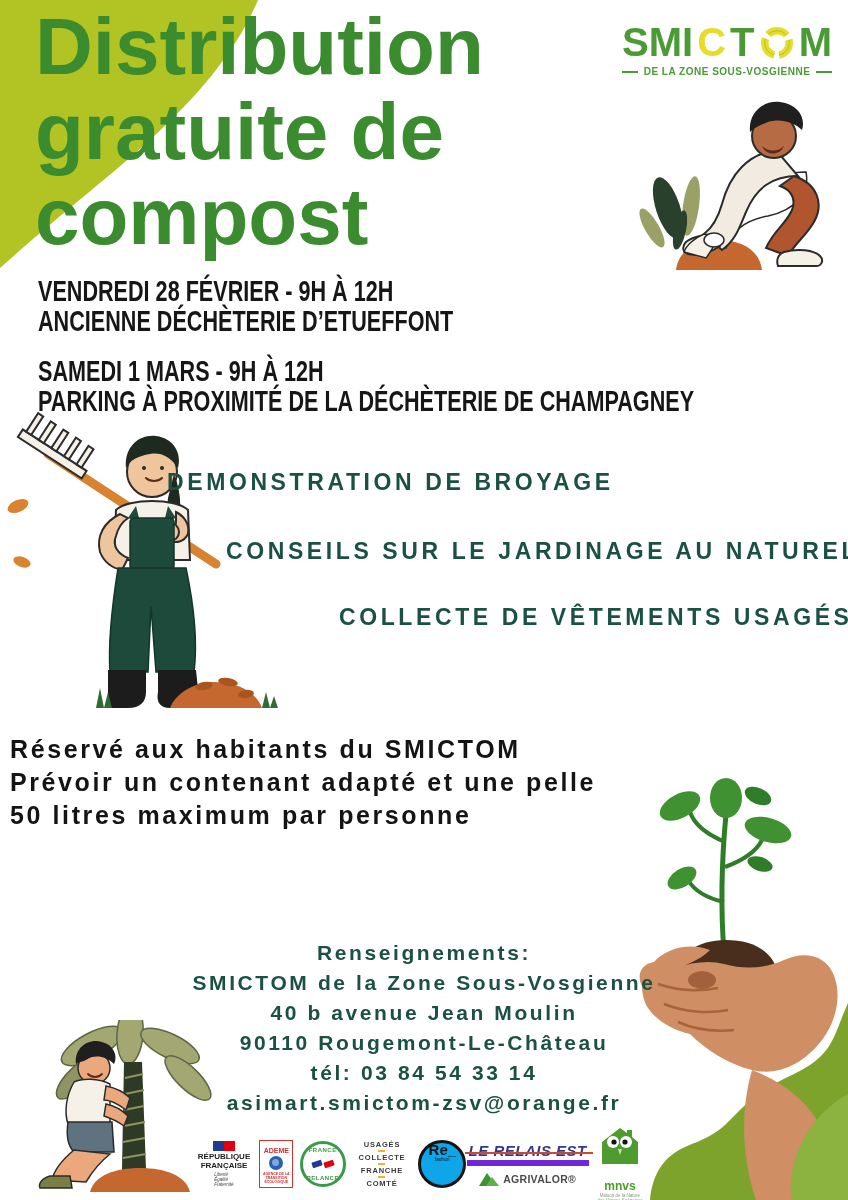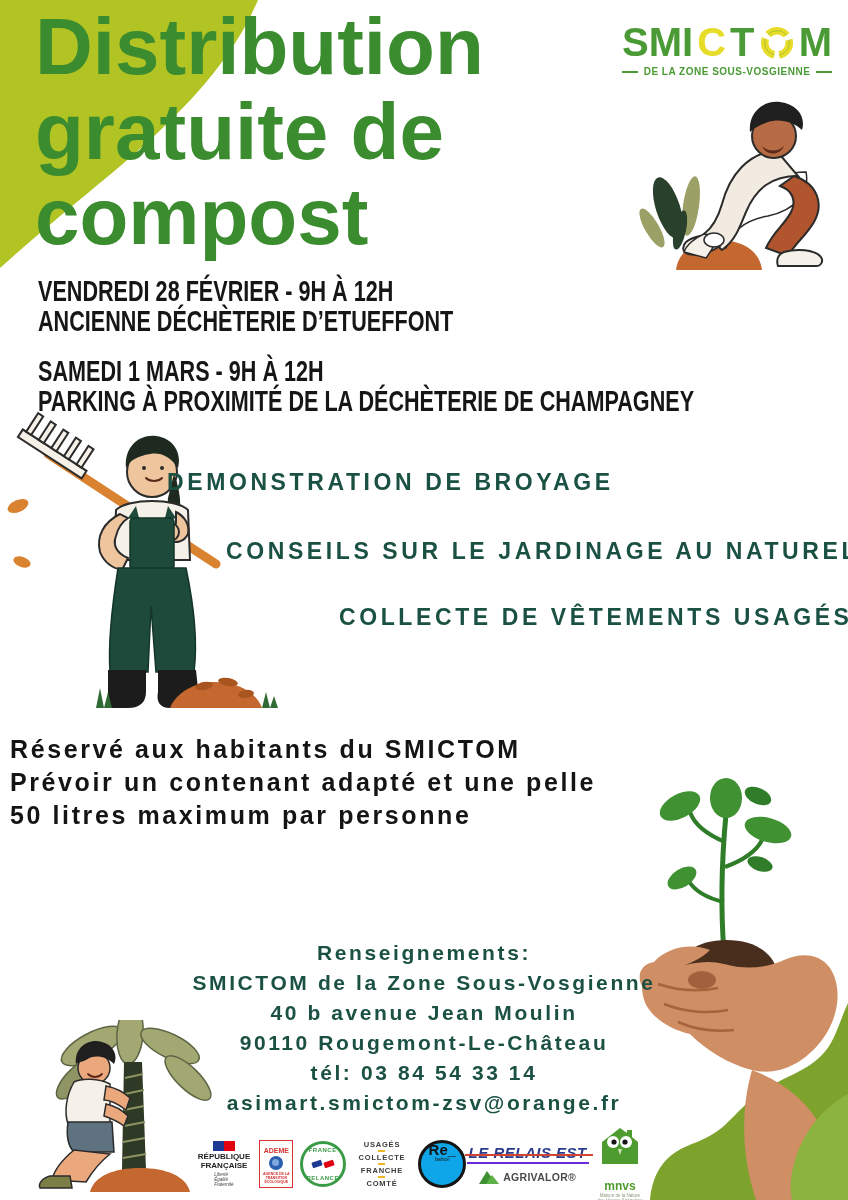--- a/index.html
+++ b/index.html
@@ -70,21 +70,21 @@
 
   .p-region{ width:60px; text-align:center; }
   .p-region .ln{ font-weight:700; font-size:7.5px; line-height:8px; color:#3a3a3a; letter-spacing:0.8px; }
   .p-region .dash{ width:7px; height:2px; background:#f0b429; margin:1.5px auto; }
 
   .p-re{ width:48px; height:48px; border-radius:50%; border:3px solid #141414; display:flex; flex-direction:column; align-items:center; justify-content:flex-start; background:#0ea5e9; }
   .p-re .nm{ font-weight:700; font-size:15px; color:#141414; line-height:14px; }
   .p-re .sub{ font-size:4.5px; color:#141414; }
 
   .p-relais{ width:110px; display:flex; flex-direction:column; align-items:center; gap:5px; }
-  .relais-name{ position:relative; color:#2b3a8c; font-style:italic; font-weight:700; font-size:15px; letter-spacing:0.5px; border-bottom:2px solid #6d28d9; padding:0 2px 1px; white-space:nowrap; }
+  .relais-name{ position:relative; color:#2b3a8c; font-style:italic; font-weight:700; font-size:15px; letter-spacing:0.5px; border-bottom:6px solid #6d28d9; padding:0 2px 1px; white-space:nowrap; }
   .relais-name .strike{ position:absolute; left:-2px; right:-4px; top:54%; height:1.8px; background:#d2452f; }
   .agri{ display:flex; align-items:center; gap:4px; }
   .agri .nm{ font-weight:700; font-size:10.5px; color:#4a4a4a; letter-spacing:0.3px; }
 
   .p-mnvs{ width:62px; }
   .p-mnvs .nm{ color:#4e9b2f; font-weight:800; font-size:12px; margin-top:15px; }
   .p-mnvs .sub{ color:#8a9a7c; font-size:4.5px; line-height:5px; text-align:center; }
 
   
   .illus{ position:absolute; pointer-events:none; }

